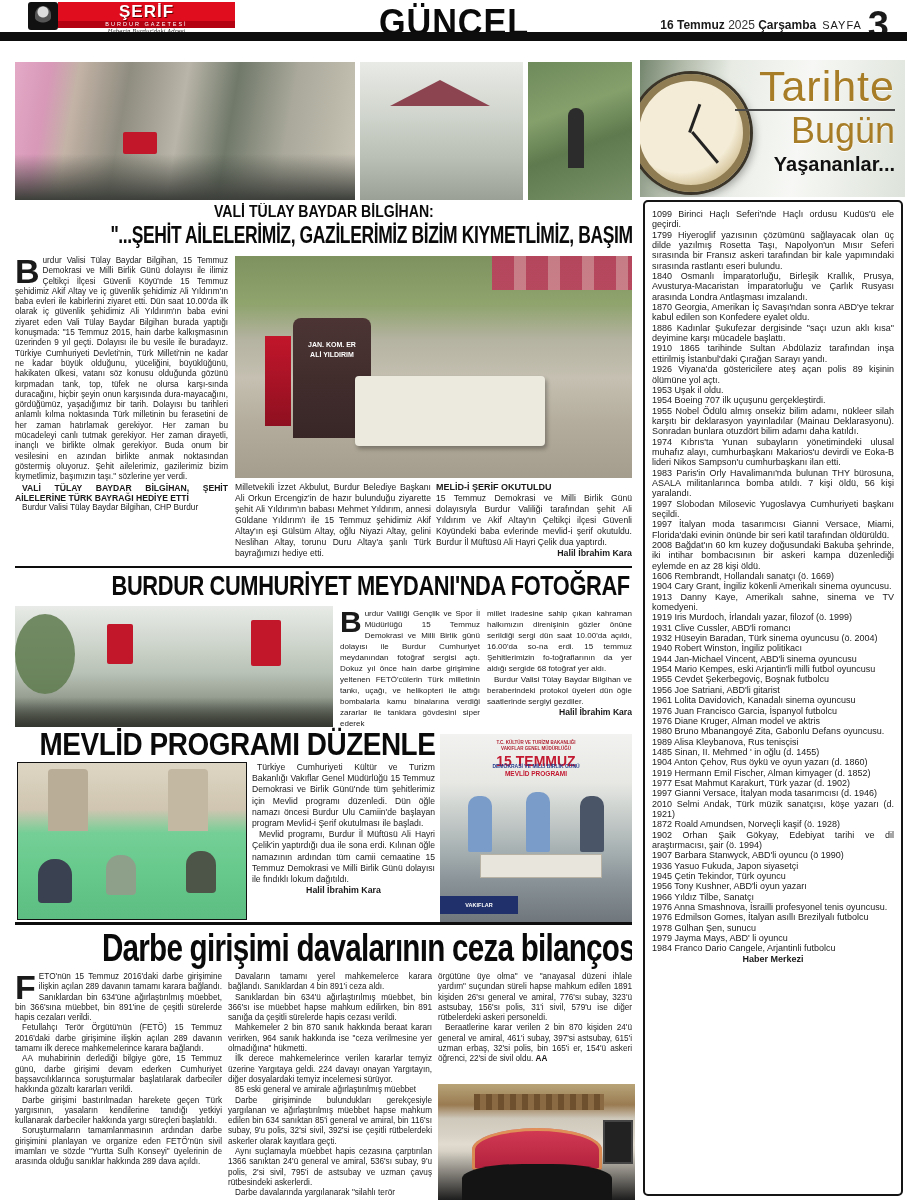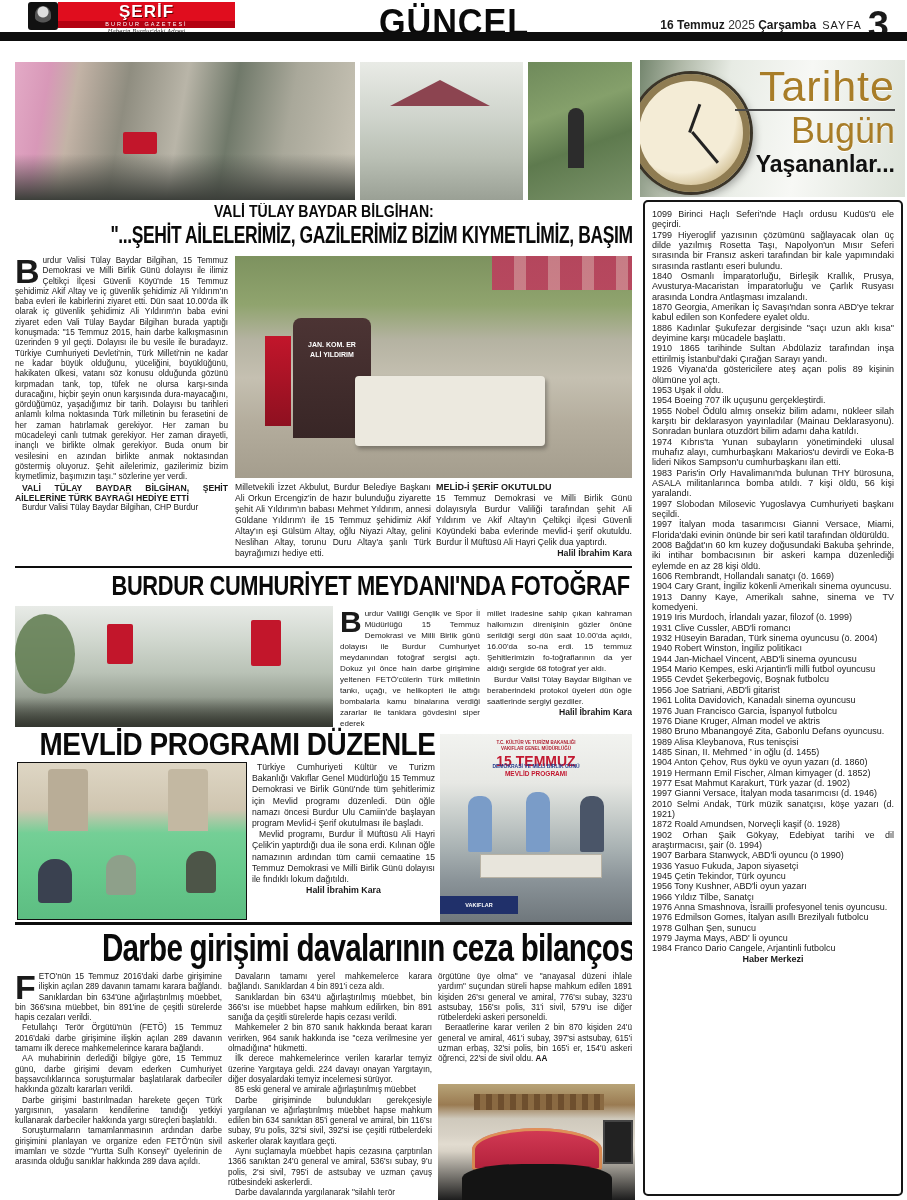--- a/index.html
+++ b/index.html
@@ -40,21 +40,21 @@
      background:linear-gradient(100deg,#74866e 0%,#aeb7a6 14%,#e7ebe4 32%,#f7f8f5 60%,#dde3da 100%);
      overflow:hidden;}
   .clock{position:absolute;left:-8px;top:14px;width:104px;height:104px;border-radius:50%;
      background:radial-gradient(circle at 40% 35%,#f4ecd6 0 60%,#d9c9a2 75%,#a08b5e 100%);
      border:7px solid #8f7c52;box-shadow:0 0 0 3px #3a3428, 4px 4px 8px rgba(0,0,0,.35);}
   .clock .hand{position:absolute;left:50%;top:50%;background:#222;transform-origin:0 0;}
   .tb-titles{position:absolute;right:10px;top:4px;text-align:right;}
   .tb-t1{font-size:43px;line-height:45px;color:#a87d28;letter-spacing:1px;text-shadow:0 1px 0 #fff;}
   .tb-line{height:2px;background:#4a4a4a;width:160px;margin:0 0 0 auto;}
   .tb-t2{font-size:36px;line-height:40px;color:#a87d28;text-shadow:0 1px 0 #fff;}
-  .tb-t3{font-size:23px;line-height:26px;color:#101010;font-weight:bold;}
+  .tb-t3{font-size:20px;line-height:26px;color:#101010;font-weight:bold;}
   .tb-box{left:643px;top:200px;width:260px;height:996px;border:2.5px solid #151515;border-radius:5px;
      padding:7px 7px;box-sizing:border-box;font-size:9px;line-height:10.35px;text-align:justify;overflow:hidden;}
   .tb-item{margin:0;}
   .tb-footer{text-align:center;font-weight:bold;}
   
   .ph-label{position:absolute;color:#fff;font-weight:bold;text-align:center;}
   .banner-t{position:absolute;left:8%;width:84%;text-align:center;font-weight:bold;background:transparent;}
 </style>
 </head>
 <body>

